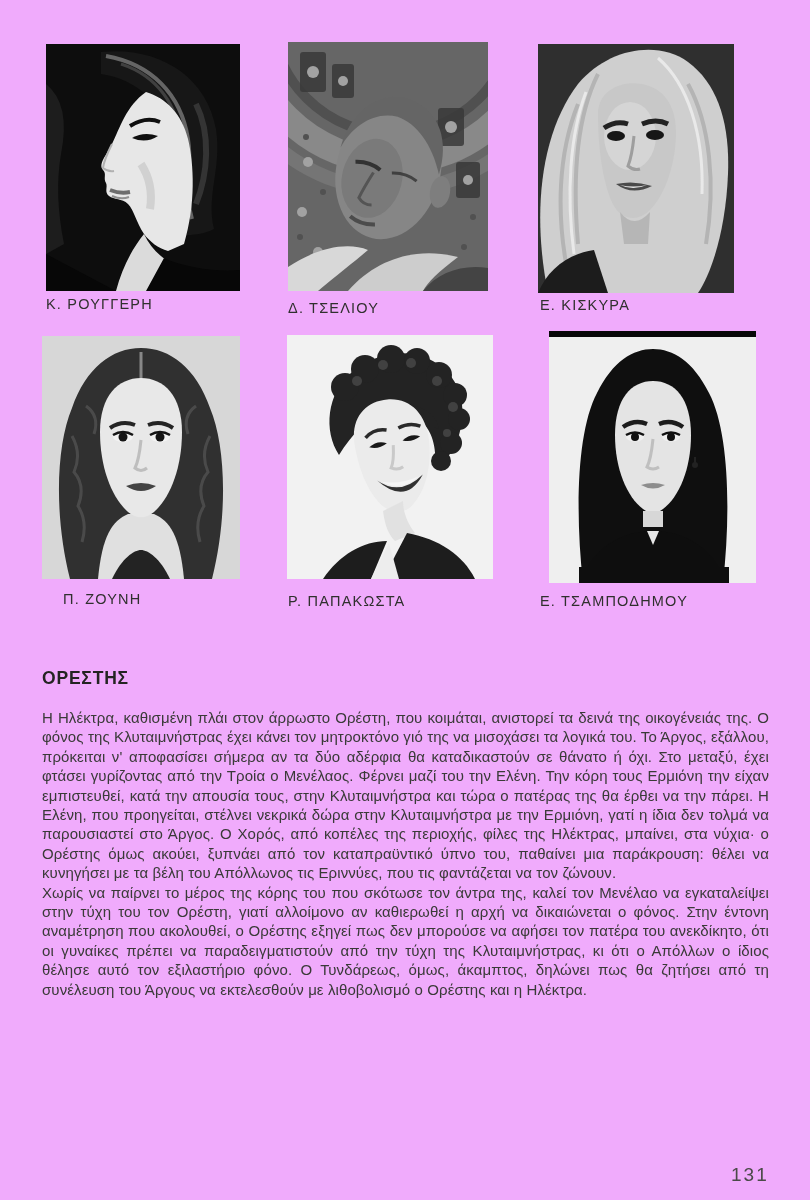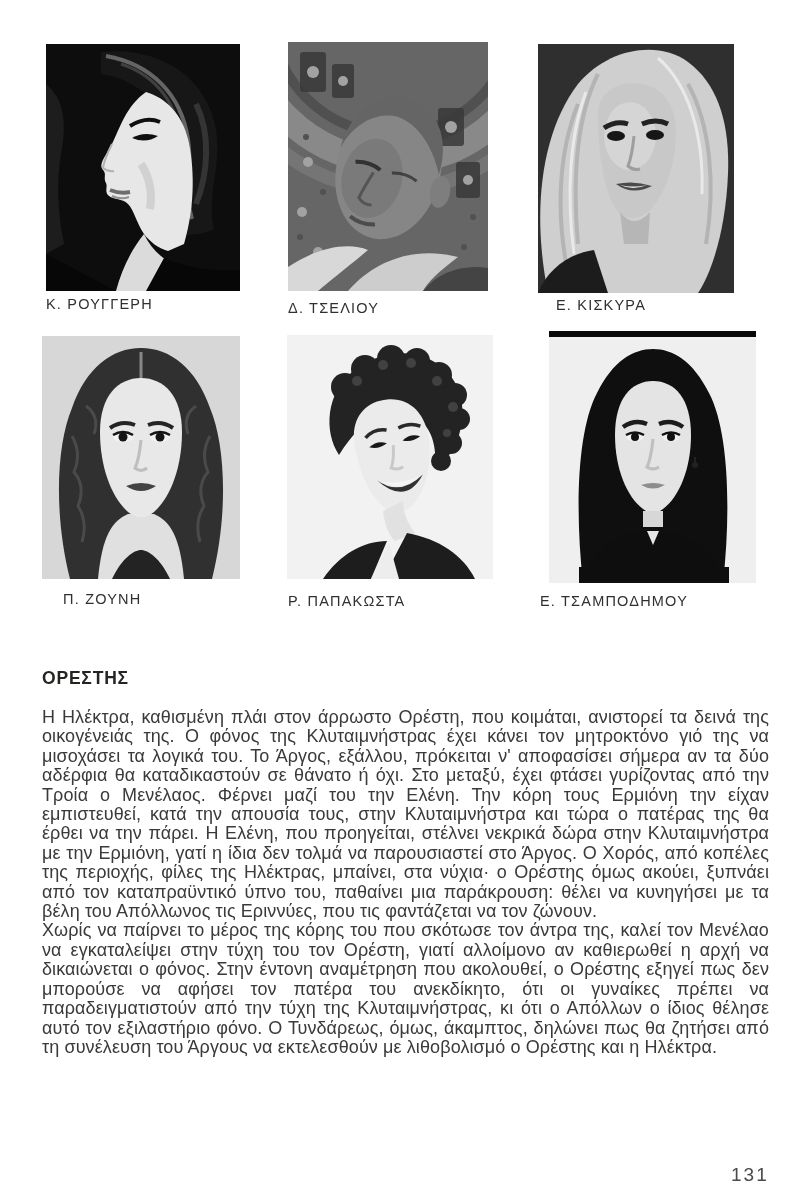--- a/index.html
+++ b/index.html
@@ -1,20 +1,20 @@
 <!DOCTYPE html>
 <html lang="el"><head>
 <meta charset="utf-8">
 <style>
   html,body{margin:0;padding:0;background:#e9e7e2;}
   .page{
     position:relative;
     width:810px;height:1200px;
     margin:0 auto;
-    background:#ffffff;
+    background:#f0abfc;
     font-family:"Liberation Sans", sans-serif;
     color:#3c3c3c;
     overflow:hidden;
   }
   .figure{position:absolute;}
   .photo{
     display:block;
     background:#ddd;
     filter:grayscale(100%) contrast(1.03);
   }
@@ -27,21 +27,21 @@
   }
   .cap-row1{position:absolute;top:296px;}
   .cap-row2{position:absolute;top:591px;}
   .section-heading{
     position:absolute;left:42px;top:668px;
     font-size:17.5px;font-weight:bold;
     letter-spacing:0.8px;color:#242422;
   }
   .body-text{
     position:absolute;left:42px;top:708px;width:727px;
-    font-size:18px;line-height:19.4px;
+    font-size:15px;line-height:19.4px;
     text-align:justify;
     color:#3a3a38;
     letter-spacing:0.1px;
   }
   .body-text p{margin:0;padding:0;}
   .page-number{
     position:absolute;left:731px;top:1164px;
     font-size:19px;letter-spacing:2px;color:#4a4a48;
   }
 </style>
@@ -142,21 +142,21 @@
         <ellipse cx="78" cy="92" rx="9" ry="5" fill="#1d1812"></ellipse>
         <ellipse cx="117" cy="91" rx="9" ry="5" fill="#1d1812"></ellipse>
         <path d="M96,92 Q94,112 90,122 Q96,127 102,125" stroke="#a89c87" stroke-width="3" fill="none"></path>
         <path d="M78,140 Q94,152 114,142 Q96,136 78,140 Z" fill="#574a3c"></path>
         <path d="M82,141 Q95,147 109,141 Q95,144 82,141 Z" fill="#ece6d8"></path>
         <path d="M82,168 Q96,186 112,168 L110,200 86,200 Z" fill="#bfb4a0"></path>
         <path d="M0,249 C10,225 30,210 56,206 L70,249 Z" fill="#221f1a"></path>
       </svg>
     </div>
   </div>
-  <div class="caption cap-row1" style="left:540px;top:297px;margin-left:16px;">Ε. ΚΙΣΚΥΡΑ</div>
+  <div class="caption cap-row1" style="left:540px;top:297px;">Ε. ΚΙΣΚΥΡΑ</div>
 
   <div class="figure" style="left:42px;top:336px;">
     <div class="photo" style="width:198px;height:243px;">
       <svg viewBox="0 0 198 243" width="198" height="243">
         <rect width="198" height="243" fill="#d7d4cd"></rect>
         <path d="M28,243 C12,180 14,110 30,72 C44,32 70,12 99,12 C128,12 154,32 168,72 C184,110 186,180 170,243 Z" fill="#38312b"></path>
         <g stroke="#574e44" stroke-width="3" fill="none" opacity="0.9">
           <path d="M30,100 q10,18 2,36 q12,14 4,34 q10,16 4,36"></path>
           <path d="M168,100 q-10,18 -2,36 q-12,14 -4,34 q-10,16 -4,36"></path>
           <path d="M44,70 q14,10 8,28"></path>

